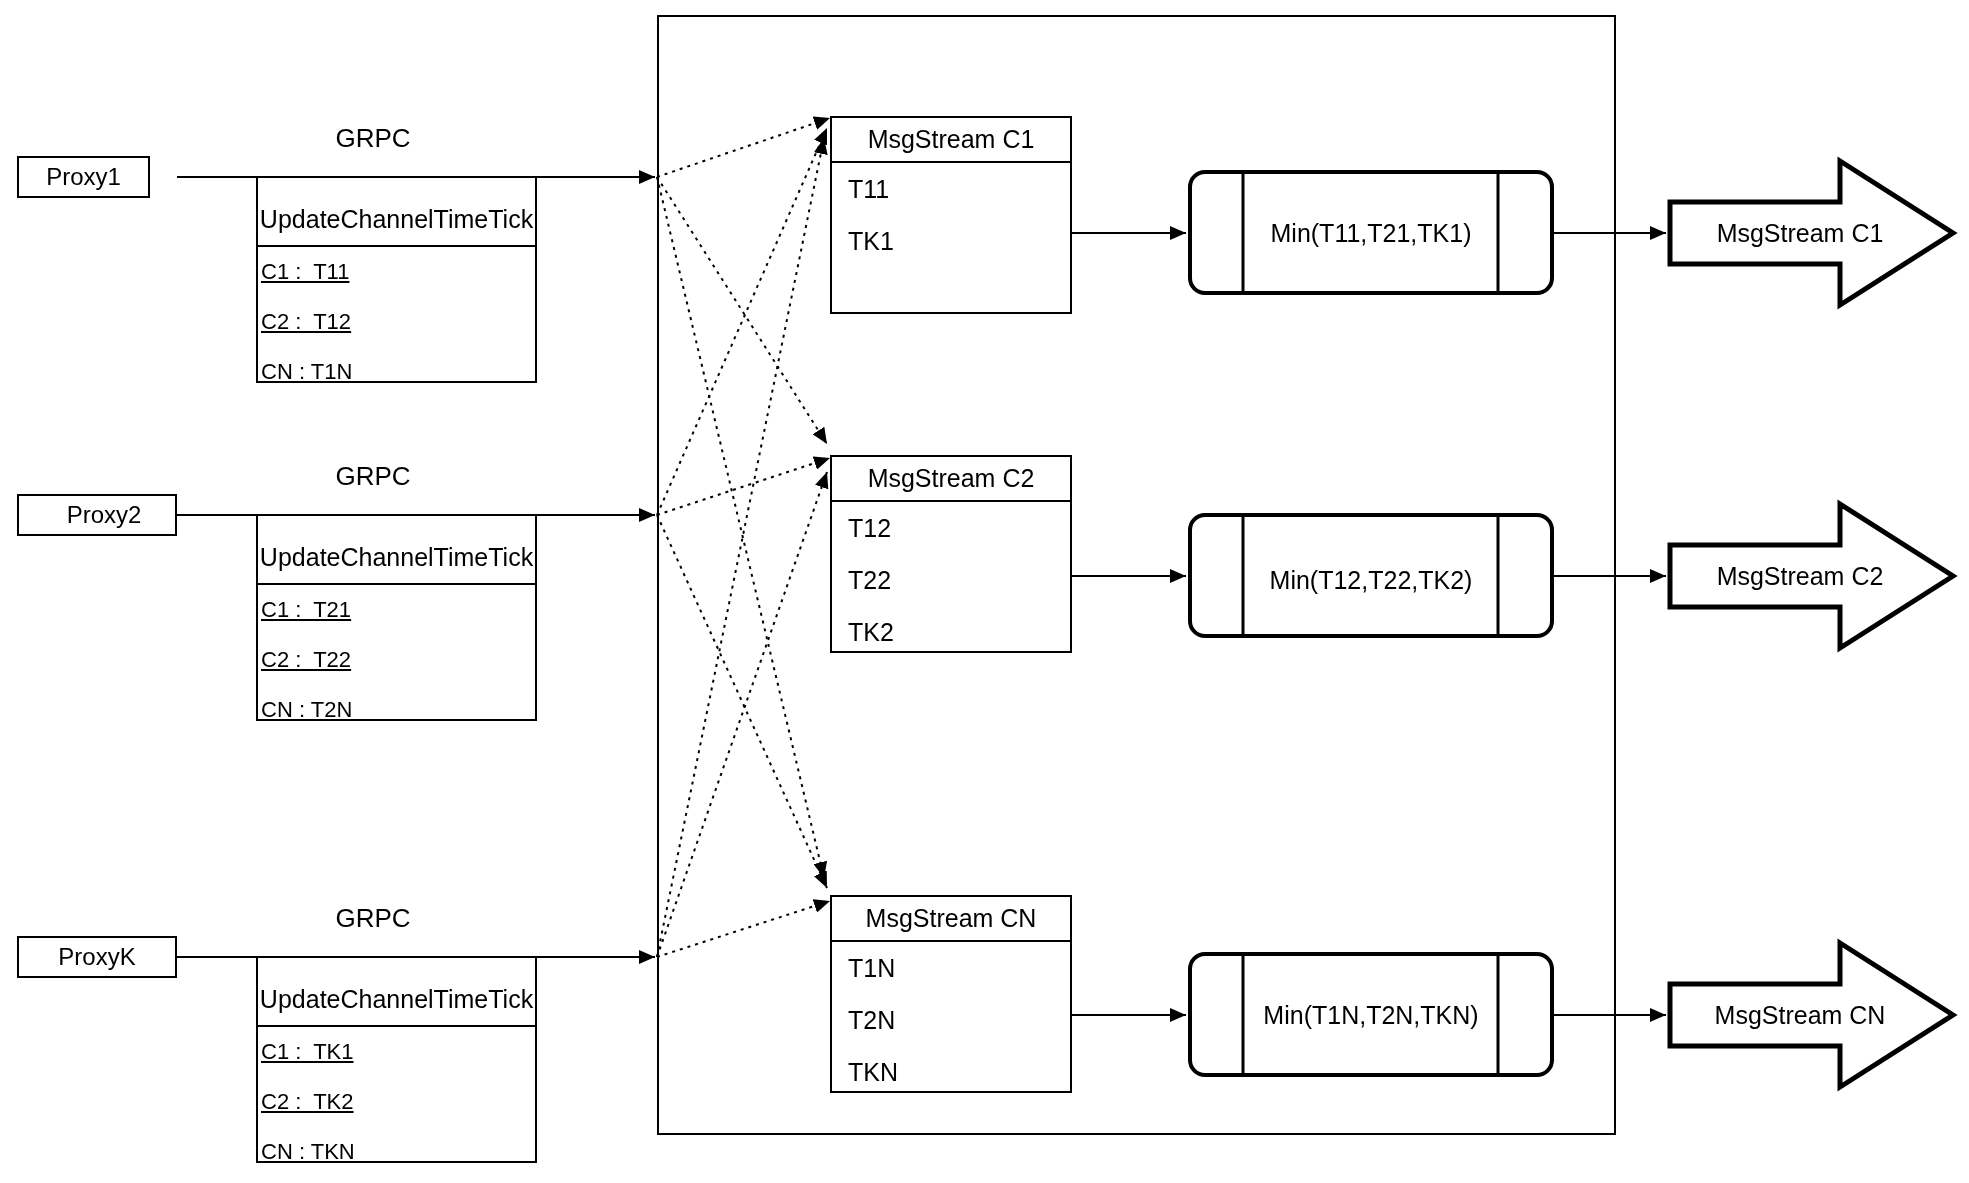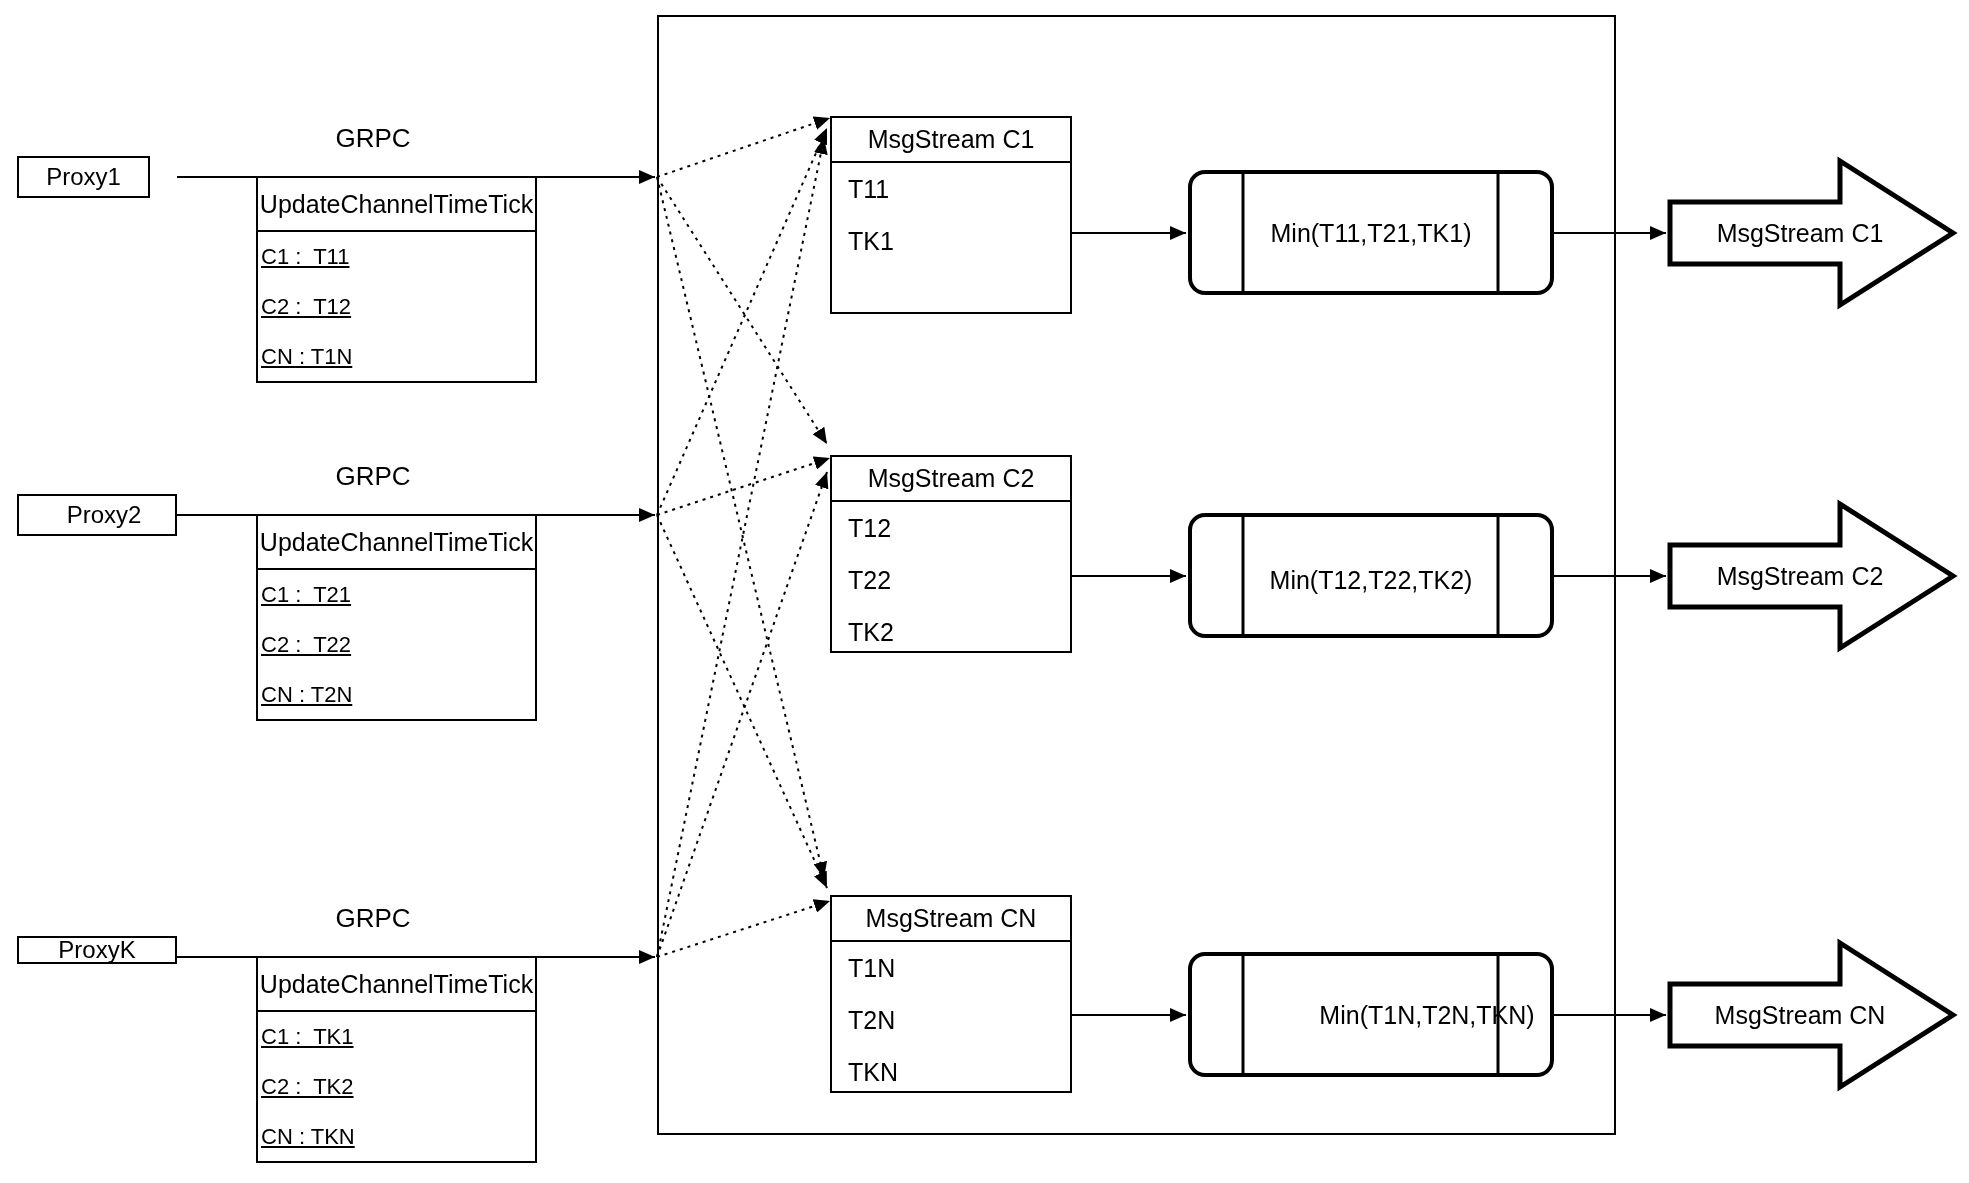--- a/index.html
+++ b/index.html
@@ -4,21 +4,21 @@
 <style>
   html,body{margin:0;padding:0;background:#ffffff;}
   .canvas{position:relative;width:1969px;height:1183px;background:#ffffff;
           font-family:"Liberation Sans","DejaVu Sans",sans-serif;color:#000;overflow:hidden;}
   .abs{position:absolute;box-sizing:border-box;}
   .center{display:flex;align-items:center;justify-content:center;text-align:center;}
   .pre{white-space:pre;}
   .proxy-box{border:2px solid #000;background:#fff;font-size:24px;}
   .grpc{font-size:26px;}
   .ttable{border:2px solid #000;background:#fff;}
-  .ttable .thead{height:52px;border-bottom:2px solid #000;font-size:25px;}
+  .ttable .thead{height:52px;border-bottom:2px solid #000;font-size:25px;margin-top:15px;}
   .ttable .trow{height:50px;line-height:50px;padding-left:3px;font-size:22px;text-decoration:underline;}
   .sbox{border:2px solid #000;background:#fff;}
   .sbox .shead{height:43px;border-bottom:2px solid #000;font-size:25px;}
   .sbox .tick{height:52px;line-height:52px;padding-left:16px;font-size:25px;}
   .ctr{border:2px solid #000;background:transparent;}
   .title{font-size:26px;}
   .plabel,.alabel{font-size:25px;}
   svg{position:absolute;left:0;top:0;}
   .lbl{pointer-events:none;}
 </style>
@@ -112,32 +112,32 @@
   </div>
   <div class="abs sbox" style="left:830px;top:455px;width:242px;height:198px;">
     <div class="shead center">MsgStream C2</div>
     <div class="tick">T12</div>
     <div class="tick">T22</div>
     <div class="tick">TK2</div>
   </div>
   <div class="abs center plabel lbl" style="left:1196px;top:564px;width:350px;height:32px;text-align:right;">Min(T12,T22,TK2)</div>
   <div class="abs center alabel lbl" style="left:1672px;top:560px;width:256px;height:32px;">MsgStream C2</div>
 
-  <div class="abs center proxy-box" style="left:17px;top:936px;width:160px;height:28px;">
+  <div class="abs center proxy-box" style="left:17px;top:936px;width:160px;height:42px;">
     <span>ProxyK</span>
   </div>
   <div class="abs center grpc lbl" style="left:293px;top:902px;width:160px;height:32px;">GRPC</div>
   <div class="abs ttable" style="left:256px;top:956px;width:281px;height:207px;">
     <div class="thead center">UpdateChannelTimeTick</div>
     <div class="trow pre">C1 :  TK1</div>
     <div class="trow pre">C2 :  TK2</div>
     <div class="trow pre">CN : TKN</div>
   </div>
   <div class="abs sbox" style="left:830px;top:895px;width:242px;height:198px;">
     <div class="shead center">MsgStream CN</div>
     <div class="tick">T1N</div>
     <div class="tick">T2N</div>
     <div class="tick">TKN</div>
   </div>
-  <div class="abs center plabel lbl" style="left:1252px;top:999px;width:350px;height:32px;">Min(T1N,T2N,TKN)</div>
+  <div class="abs center plabel lbl" style="left:1196px;top:999px;width:350px;height:32px;">Min(T1N,T2N,TKN)</div>
   <div class="abs center alabel lbl" style="left:1672px;top:999px;width:256px;height:32px;">MsgStream CN</div>
 
 </div>
 
 </body></html>

